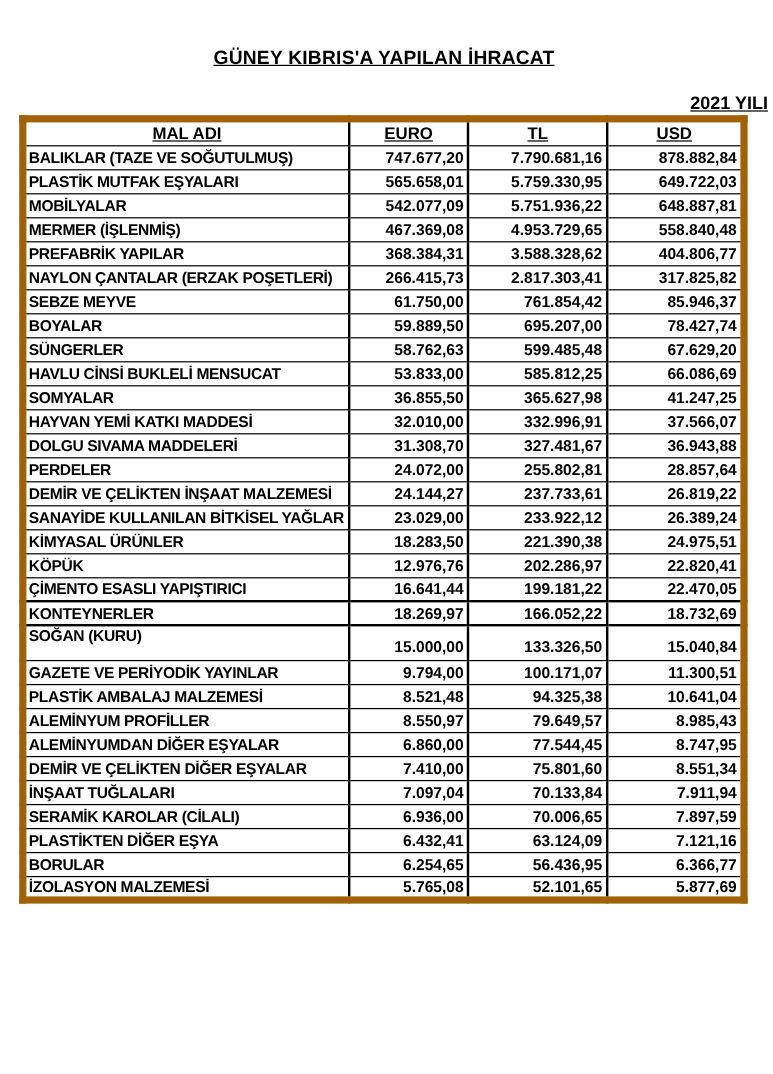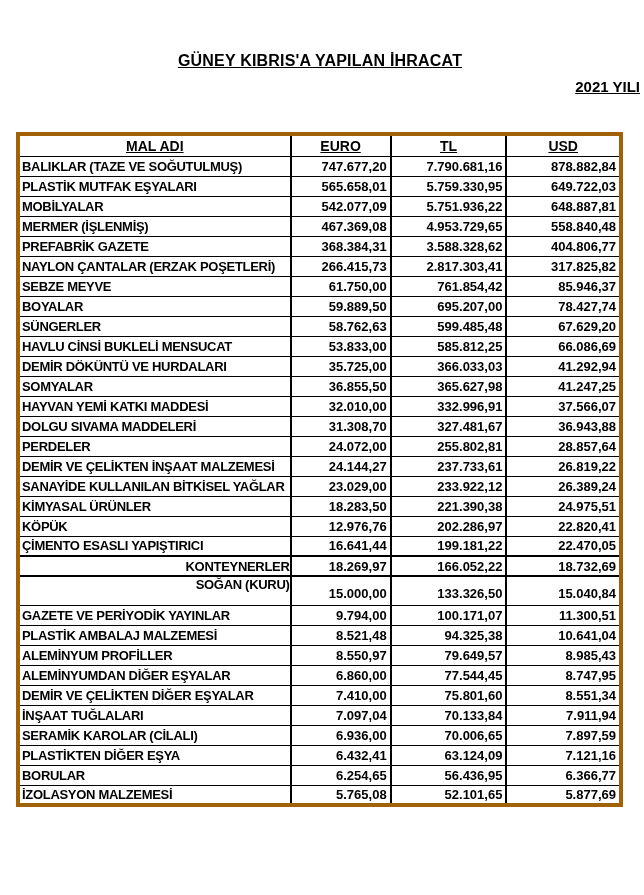--- a/index.html
+++ b/index.html
@@ -6,40 +6,39 @@
   html, body { margin: 0; padding: 0; }
   body {
     width: 644px; height: 895px;
     background: #ffffff;
     color: #000000;
     font-family: "Liberation Sans", "DejaVu Sans", sans-serif;
   }
   .page { position: relative; width: 644px; height: 895px; overflow: hidden; }
 
   .title {
-    position: absolute; top: 52px; left: 0; width: 640px;
+    position: absolute; top: 40px; left: 0; width: 640px;
     text-align: center;
     font-size: 16px; font-weight: bold;
     text-decoration: underline;
     letter-spacing: 0.2px;
   }
   .subtitle {
     position: absolute; top: 78px; left: 0; width: 640px;
     text-align: right;
     font-size: 15px; font-weight: bold;
     text-decoration: underline;
   }
 
   table.tbl {
     position: absolute; left: 16px; top: 96px;
     width: 607px;
     border-collapse: collapse;
     table-layout: fixed;
-    border: 4px solid #a16207;
-    margin-top: 36px;
+    border: 6px solid #a16207;
   }
   .tbl col.c-name { width: 45.2%; }
   .tbl col.c-euro { width: 16.6%; }
   .tbl col.c-tl   { width: 19.2%; }
   .tbl col.c-usd  { width: 19.0%; }
 
   .tbl th {
     border: 1px solid #000;
     border-left-width: 2px; border-right-width: 2px;
     height: 22px;
@@ -54,21 +53,21 @@
     border-left-width: 2px; border-right-width: 2px;
     height: 20px;
     font-size: 13px; font-weight: bold;
     vertical-align: middle;
     padding: 0;
     white-space: nowrap; overflow: hidden;
   }
   .tbl td.name { text-align: left; padding-left: 2px; letter-spacing: -0.3px; }
   .tbl td.num  { text-align: right; padding-right: 3px; }
 
-  .tbl tr.thick-top td { border-top-width: 2px; text-align: right; }
+  .tbl tr.thick-top td { border-top-width: 2px; }
   .tbl tr.tall td { height: 29px; vertical-align: bottom; padding-bottom: 4px; }
   .tbl tr.tall td.name { vertical-align: top; padding-top: 0; padding-bottom: 0; }
 </style>
 </head>
 <body>
 
 <div class="page">
 
   <div class="title">GÜNEY KIBRIS'A YAPILAN İHRACAT</div>
 
@@ -116,21 +115,21 @@
           <td class="num">5.751.936,22</td>
           <td class="num">648.887,81</td>
         </tr>
         <tr>
           <td class="name">MERMER (İŞLENMİŞ)</td>
           <td class="num">467.369,08</td>
           <td class="num">4.953.729,65</td>
           <td class="num">558.840,48</td>
         </tr>
         <tr>
-          <td class="name">PREFABRİK GAZETE</td>
+          <td class="name">PREFABRİK YAPILAR</td>
           <td class="num">368.384,31</td>
           <td class="num">3.588.328,62</td>
           <td class="num">404.806,77</td>
         </tr>
         <tr>
           <td class="name">NAYLON ÇANTALAR (ERZAK POŞETLERİ)</td>
           <td class="num">266.415,73</td>
           <td class="num">2.817.303,41</td>
           <td class="num">317.825,82</td>
         </tr>
@@ -150,26 +149,20 @@
           <td class="name">SÜNGERLER</td>
           <td class="num">58.762,63</td>
           <td class="num">599.485,48</td>
           <td class="num">67.629,20</td>
         </tr>
         <tr>
           <td class="name">HAVLU CİNSİ BUKLELİ MENSUCAT</td>
           <td class="num">53.833,00</td>
           <td class="num">585.812,25</td>
           <td class="num">66.086,69</td>
-        </tr>
-        <tr>
-          <td class="name">DEMİR DÖKÜNTÜ VE HURDALARI</td>
-          <td class="num">35.725,00</td>
-          <td class="num">366.033,03</td>
-          <td class="num">41.292,94</td>
         </tr>
         <tr>
           <td class="name">SOMYALAR</td>
           <td class="num">36.855,50</td>
           <td class="num">365.627,98</td>
           <td class="num">41.247,25</td>
         </tr>
         <tr>
           <td class="name">HAYVAN YEMİ KATKI MADDESİ</td>
           <td class="num">32.010,00</td>

